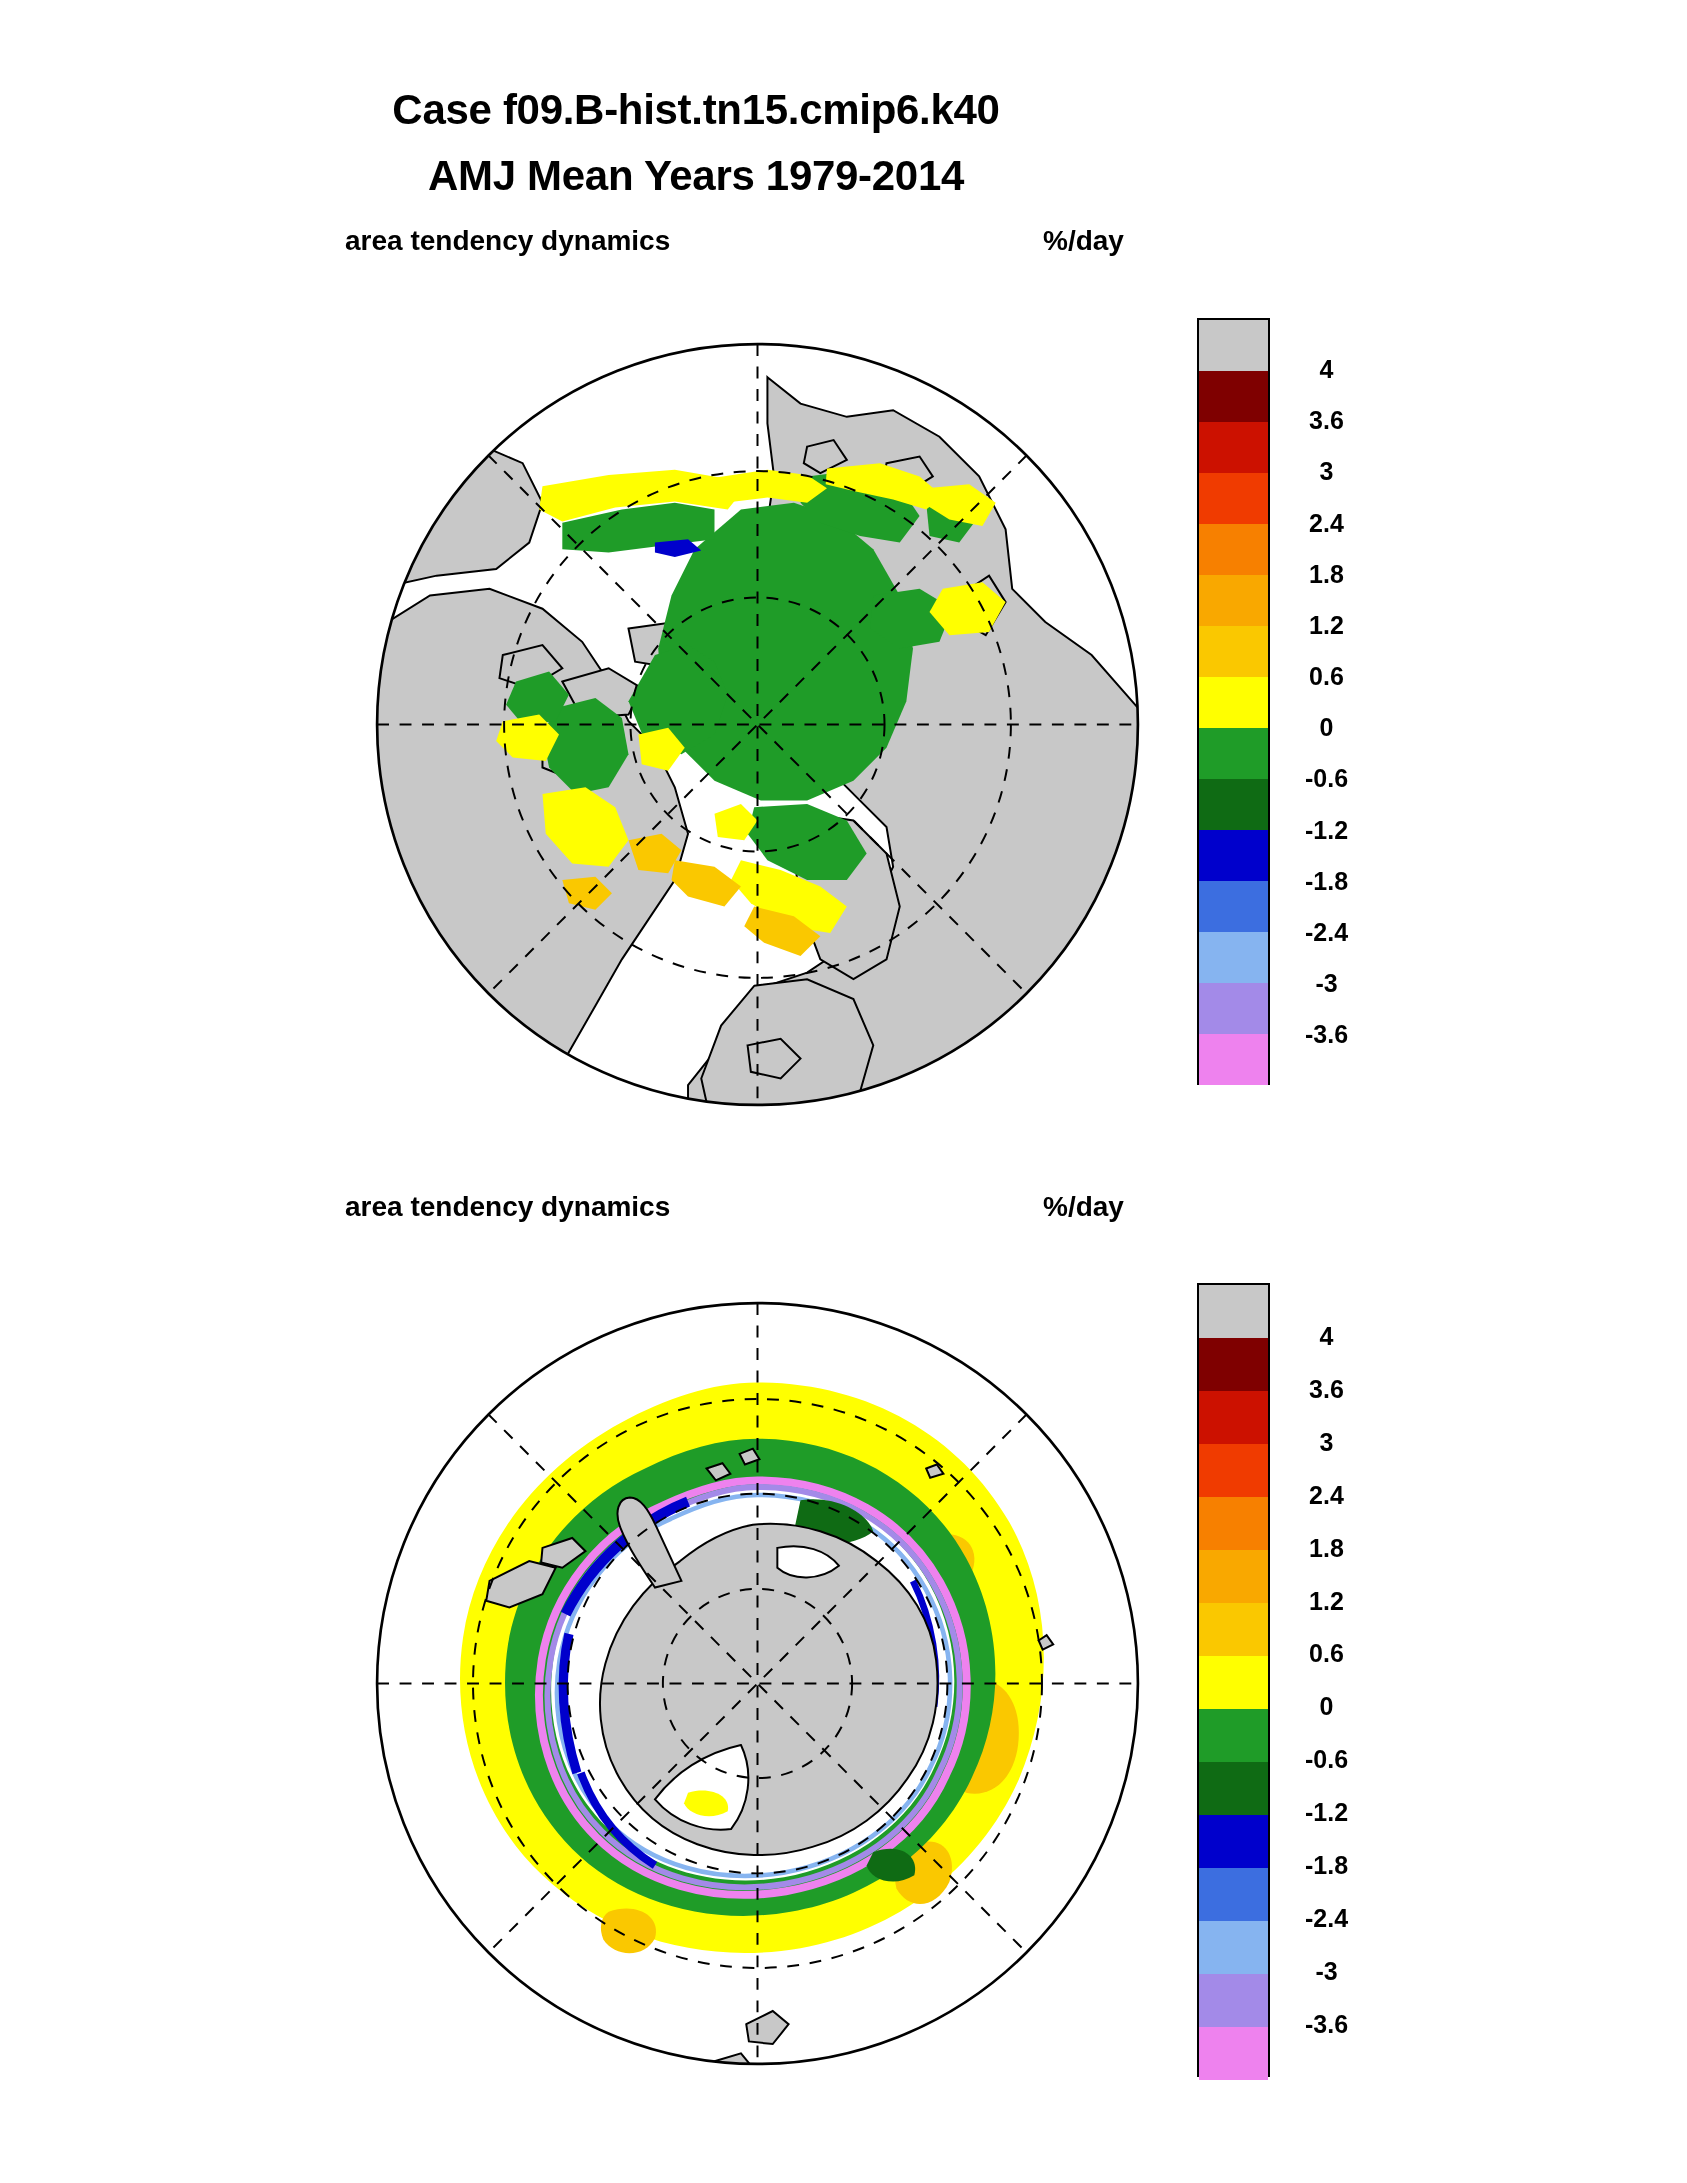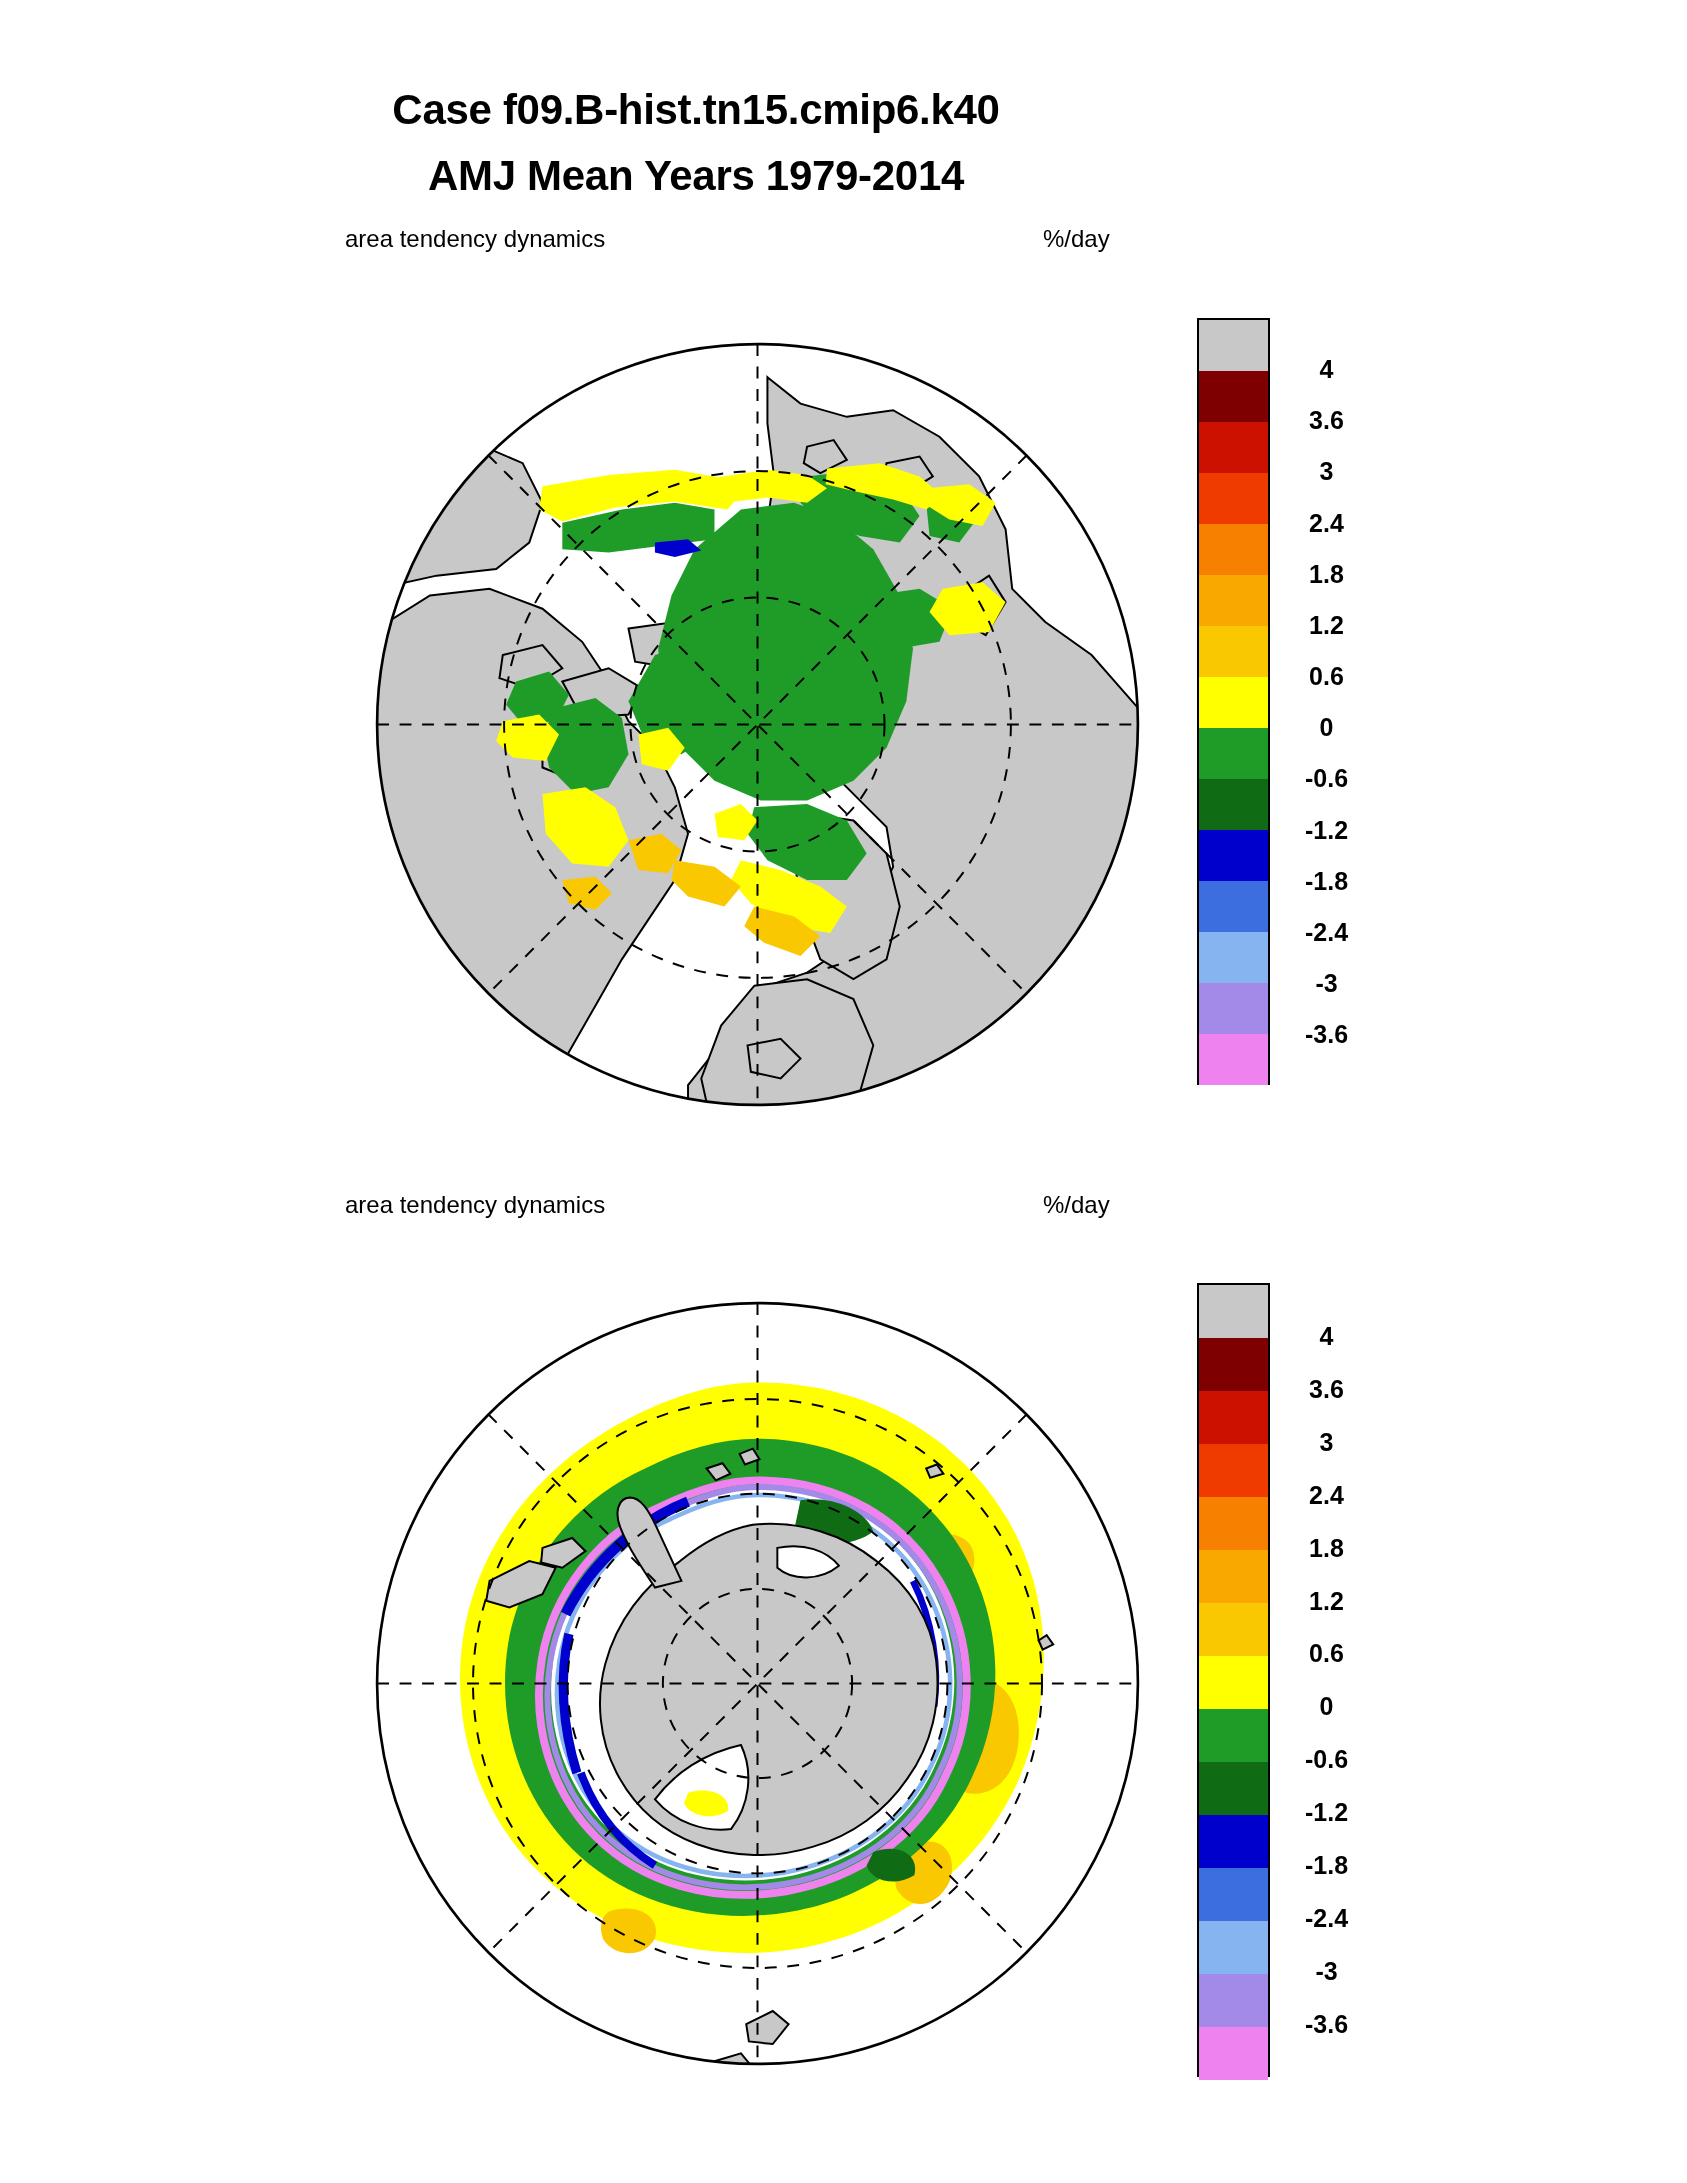--- a/index.html
+++ b/index.html
@@ -29,22 +29,22 @@
     text-align: center;
     font-weight: bold;
     font-size: 42px;
     letter-spacing: -0.3px;
   }
   .title-line1 { top: 86px; }
   .title-line2 { top: 152px; }
 
   .panel-subtitle {
     position: absolute;
-    font-weight: normal;
-    font-size: 24px;
+    font-weight: bold;
+    font-size: 28px;
   }
   
   .map-panel {
     position: absolute;
   }
   .map-svg { display: block; }
 
   
   .colorbar {
     position: absolute;

